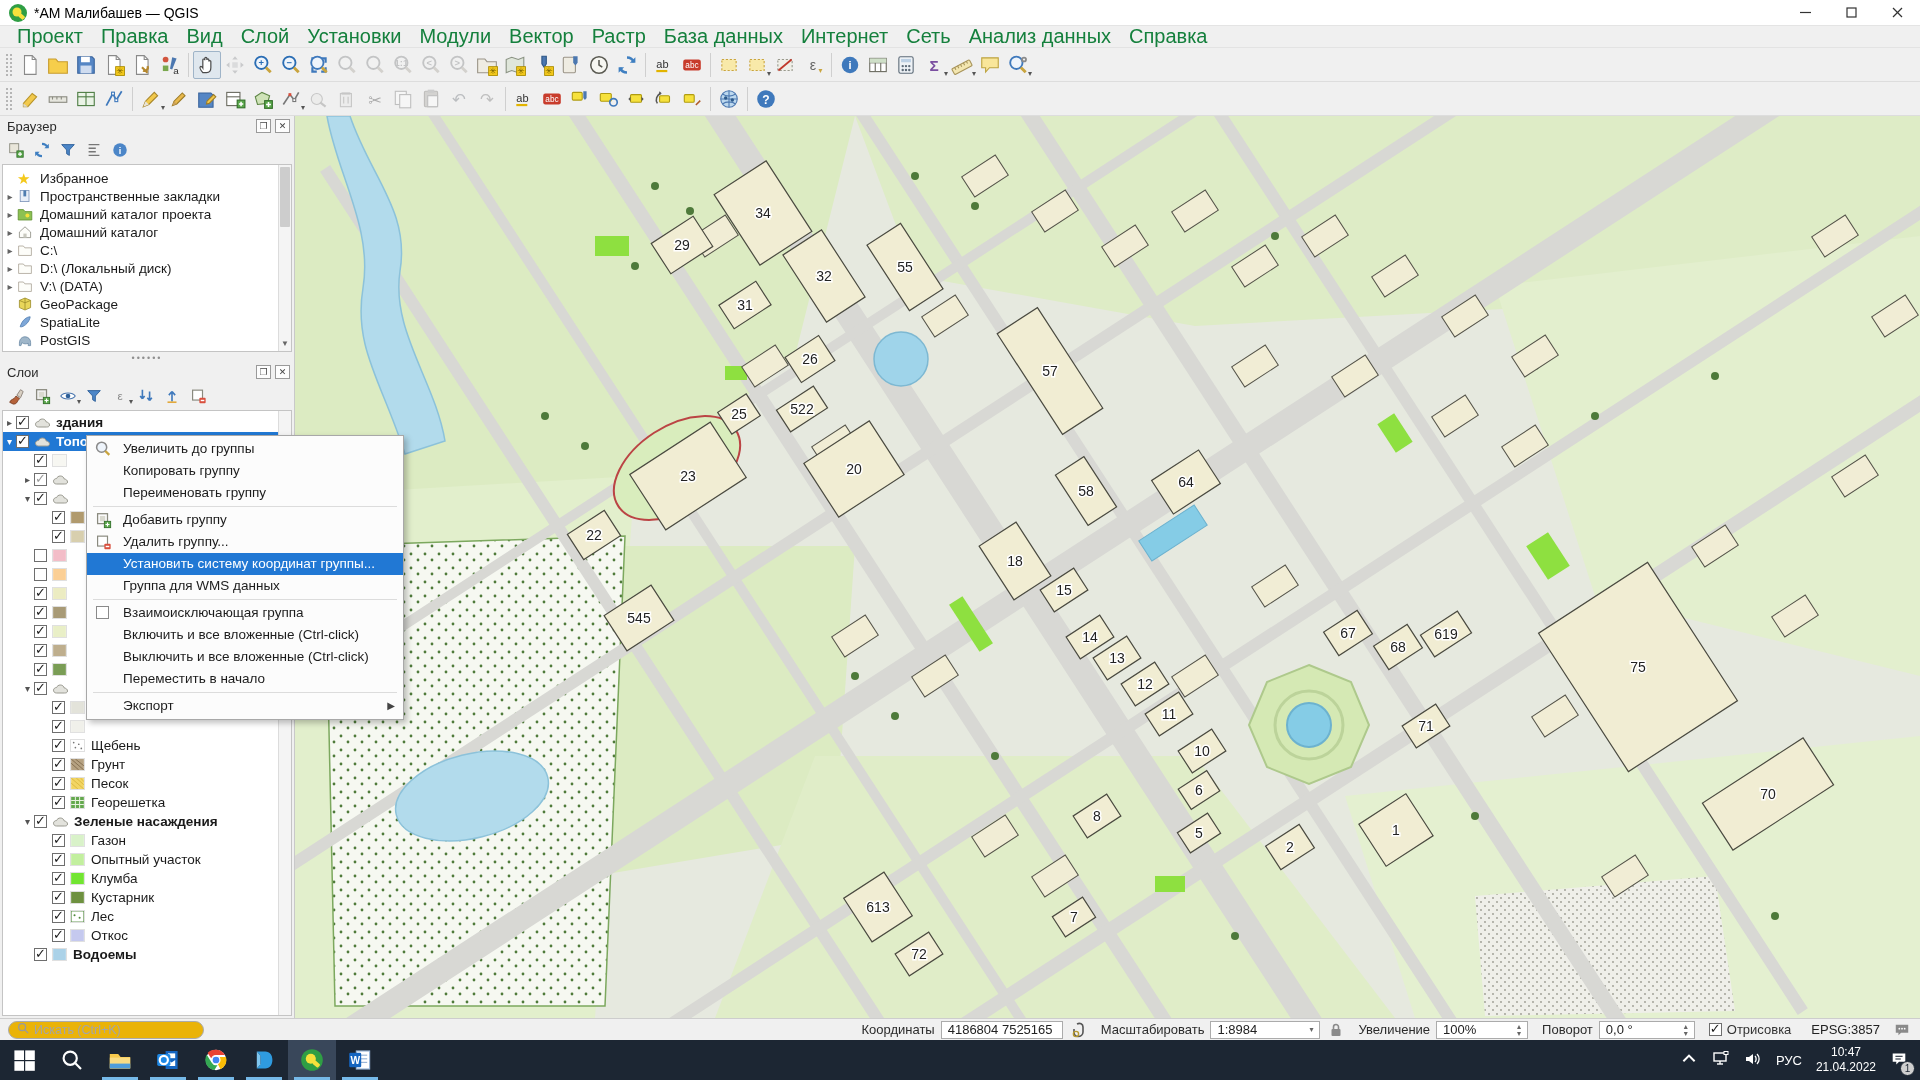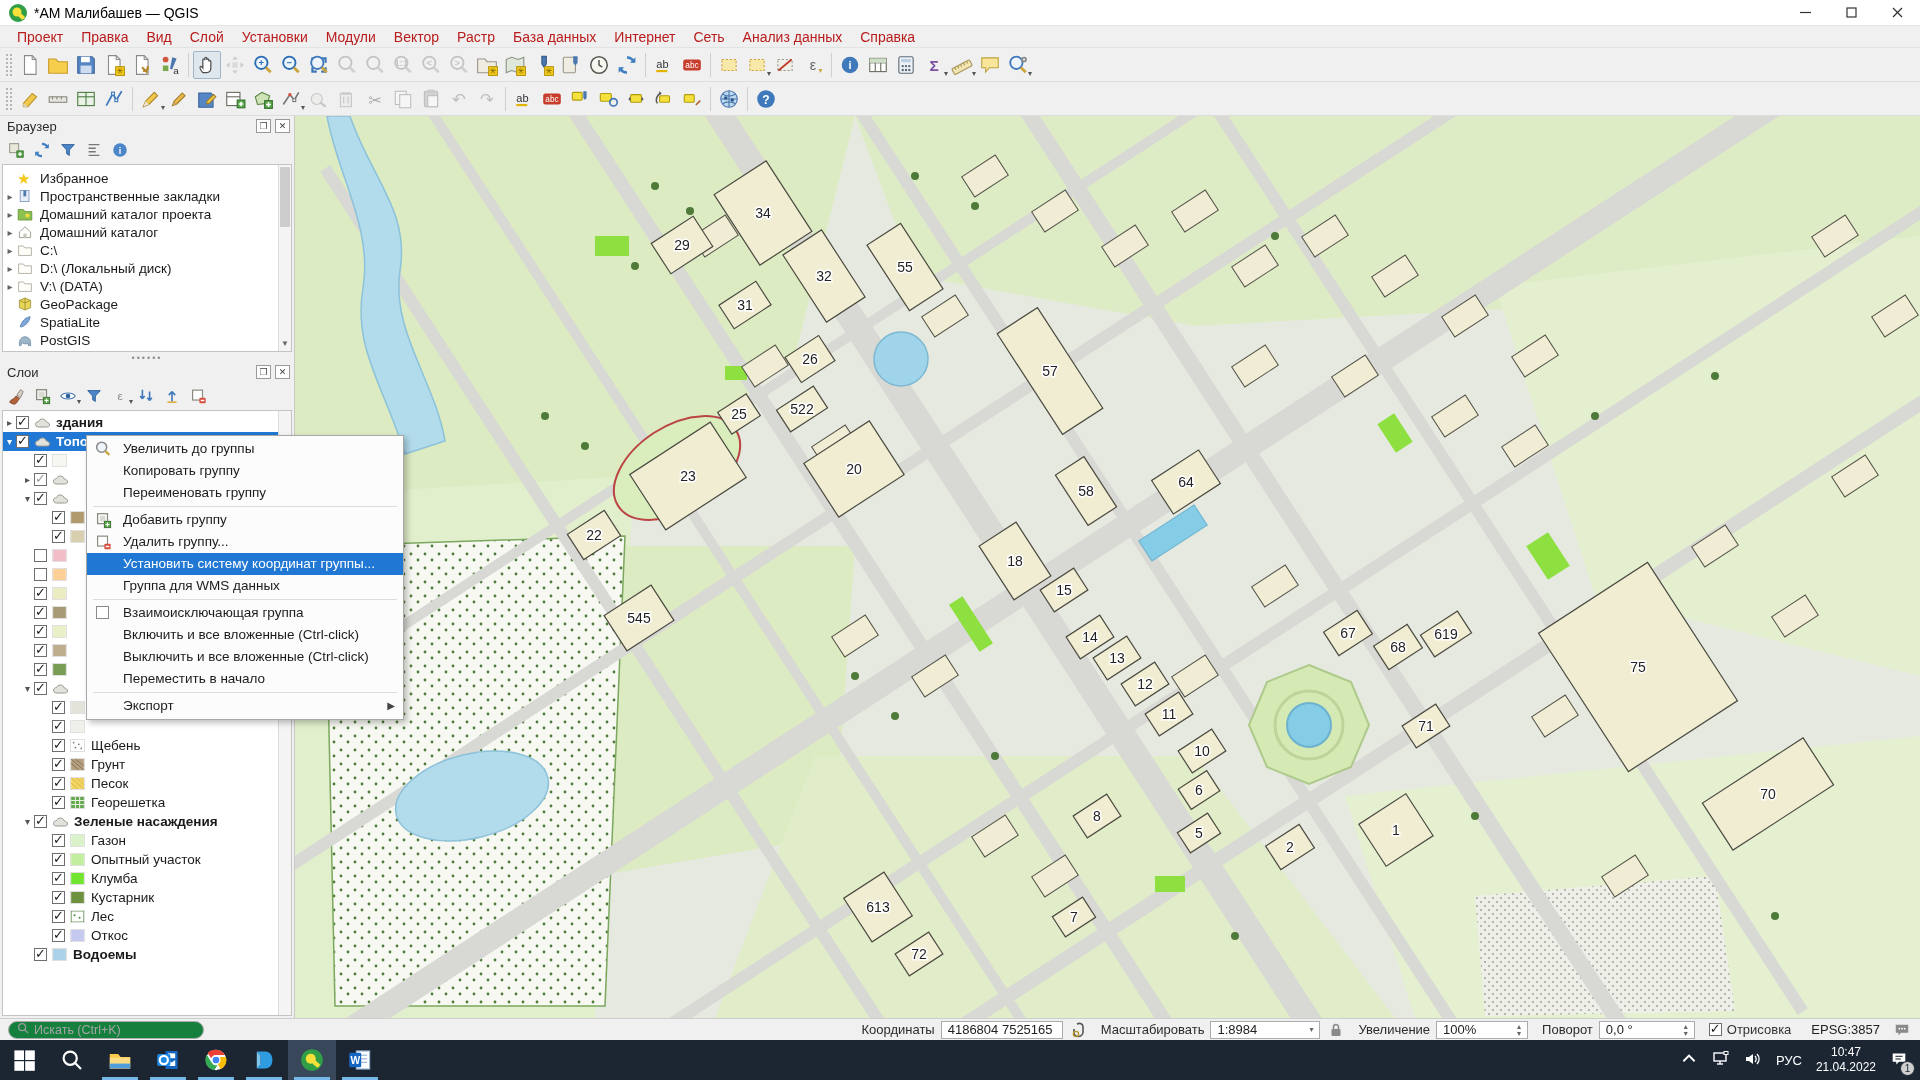--- a/index.html
+++ b/index.html
@@ -10,21 +10,21 @@
   
   .titlebar { height:26px; background:#ffffff; display:flex; align-items:center; border-bottom:1px solid #e4e4e4; }
   .titlebar .appicon { width:20px; height:20px; margin:0 6px 0 8px; }
   .titlebar .title { font-size:14px; color:#000; }
   .wincontrols { margin-left:auto; display:flex; height:100%; }
   .winbtn { width:46px; height:100%; display:flex; align-items:center; justify-content:center; }
   .winbtn svg { width:11px; height:11px; stroke:#333; stroke-width:1.2; fill:none; }
 
   
   .menubar { height:22px; background:#f0f0f0; display:flex; align-items:center; padding-left:8px; border-bottom:1px solid #e3e3e3; }
-  .menu-item { padding:2px 9px; font-size:14px; color:#b91c1c; }
+  .menu-item { padding:2px 9px; font-size:20px; color:#15803d; }
 
   
   .toolbar { height:34px; background:#f0f0f0; display:flex; align-items:center; padding-left:2px; border-bottom:1px solid #ddd; }
   .grip { width:8px; height:24px; margin:0 3px; background-image:radial-gradient(#b5b5b5 1px, transparent 1.2px); background-size:4px 4px; }
   .tb-btn { width:28px; height:28px; display:flex; align-items:center; justify-content:center; border:1px solid transparent; border-radius:2px; position:relative; flex:0 0 auto; }
   .tb-btn.active { background:#dfe7ee; border-color:#9fb4c8; }
   .tb-btn.disabled { opacity:.40; filter:grayscale(.9); }
   .tb-btn .dd { position:absolute; right:-1px; bottom:0; font-size:8px; color:#555; }
   .tb-sep { width:1px; height:24px; background:#cfcfcf; margin:0 4px; }
 
@@ -77,21 +77,21 @@
   .cm-item { height:22px; line-height:22px; padding-left:36px; position:relative; font-size:13.5px; color:#1c1c1c; white-space:nowrap; overflow:hidden; }
   .cm-item.hl { background:#2178d4; color:#fff; }
   .cm-item .cmicon { position:absolute; left:7px; top:2px; width:18px; height:18px; }
   .cm-item .cmicon svg { width:18px; height:18px; }
   .cm-item .cmcbx { position:absolute; left:9px; top:4px; width:13px; height:13px; border:1px solid #8a8a8a; background:#fff; }
   .cm-item .subarrow { position:absolute; right:8px; top:0; font-size:10px; color:#444; }
   .cm-sep { height:1px; background:#dcdcdc; margin:2px 6px; }
 
   
   .statusbar { position:absolute; top:1018px; left:0; width:1920px; height:22px; background:#f0f0f0; border-top:1px solid #cdcdcd; display:flex; align-items:center; font-size:13px; color:#333; }
-  .sb-search { display:flex; align-items:center; gap:5px; width:196px; height:18px; margin-left:8px; border:1px solid #ababab; border-radius:9px; background:#15803d; padding:0 8px; color:#9a9a9a; }
+  .sb-search { display:flex; align-items:center; gap:5px; width:196px; height:18px; margin-left:8px; border:1px solid #ababab; border-radius:9px; background:#eab308; padding:0 8px; color:#9a9a9a; }
   .sb-search svg { width:12px; height:12px; }
   .sb-search input { border:none; outline:none; width:150px; font-size:12.5px; background:transparent; font-family:inherit; }
   .sb-search input::placeholder { color:#a5a5a5; }
   .sb-label { margin-left:14px; color:#2b2b2b; }
   .sb-field { height:18px; border:1px solid #ababab; background:#fff; display:flex; align-items:center; padding:0 6px; margin-left:6px; font-size:13px; color:#222; }
   .sb-field .spin { margin-left:8px; color:#666; font-size:8px; line-height:7px; display:flex; flex-direction:column; }
   .sb-ico { margin-left:8px; display:flex; align-items:center; }
   .sb-ico svg { width:16px; height:16px; }
   .sb-check { display:flex; align-items:center; gap:5px; margin-left:14px; }
   .sb-epsg { display:flex; align-items:flex-end; gap:4px; margin-left:16px; color:#222; }

